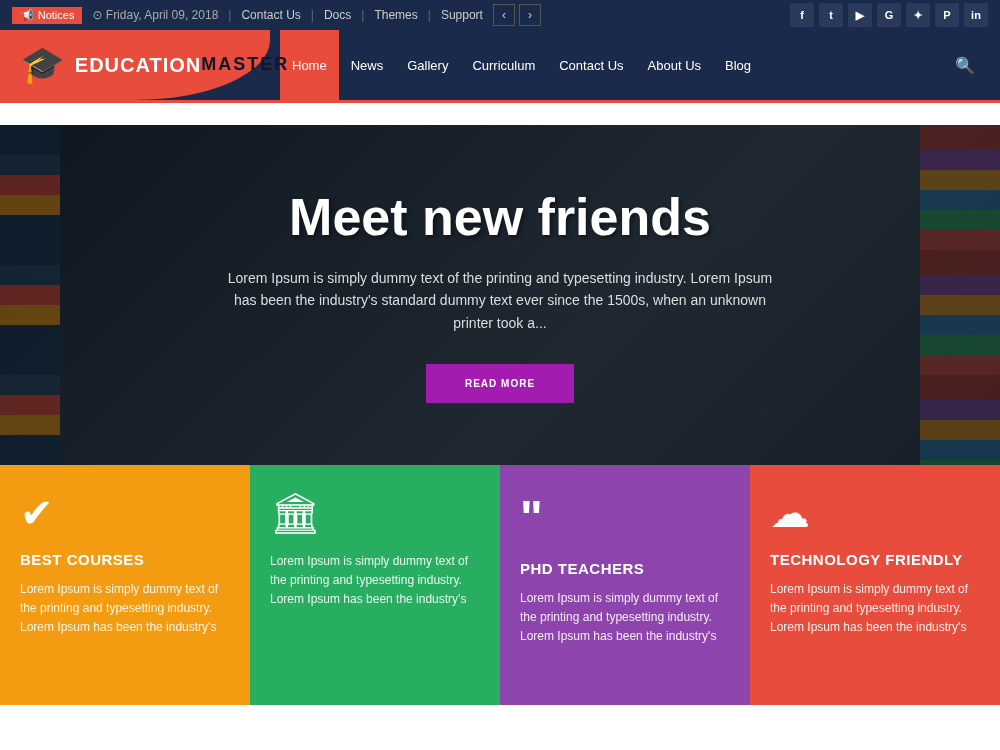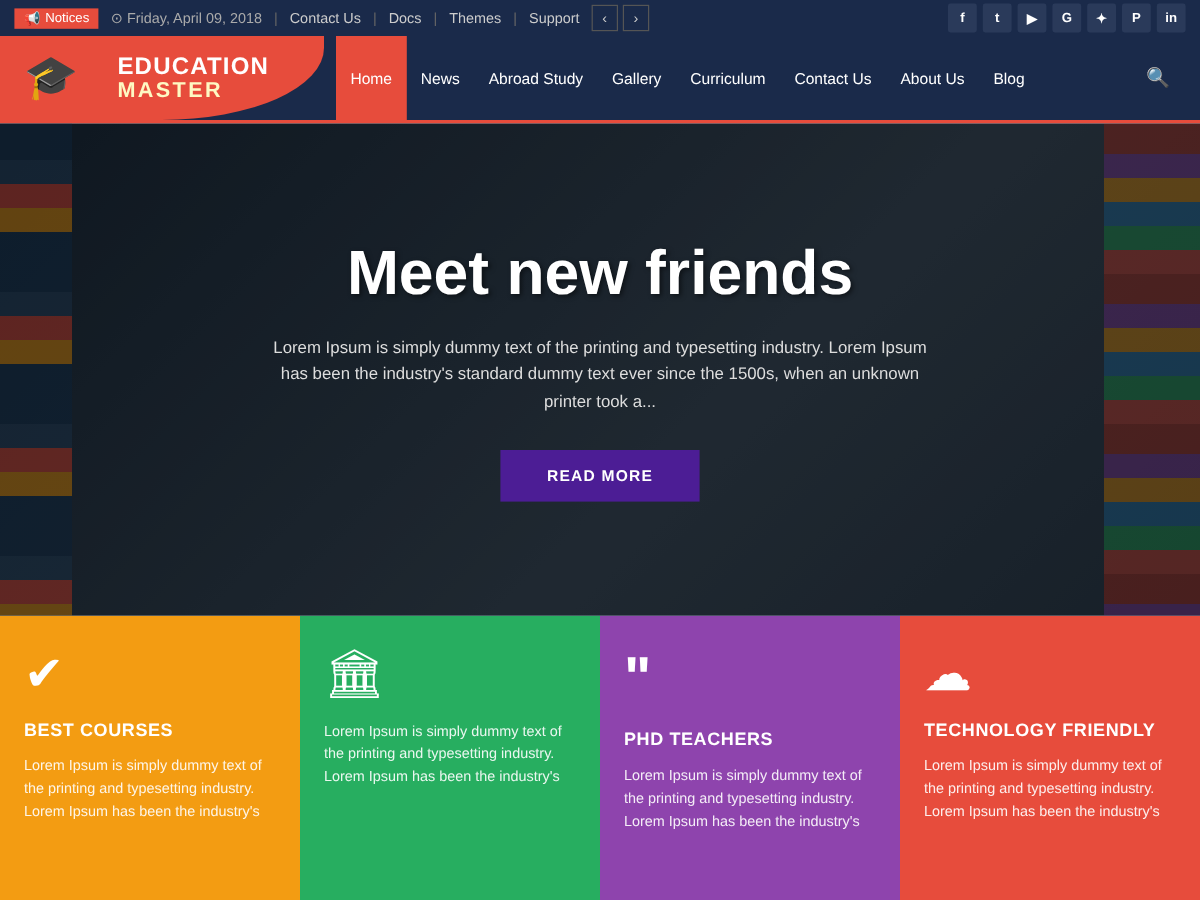--- a/index.html
+++ b/index.html
@@ -60,32 +60,32 @@
       padding: 0 20px;
       border-radius: 0 0 50% 0 / 0 0 60px 0;
       flex-shrink: 0;
       position: relative;
     }
     .logo-icon {
       font-size: 36px;
       color: #1a1a1a;
       margin-right: 10px;
     }
-    .logo-text { display: flex; flex-direction: column; margin-left: 23px; }
+    .logo-text { display: flex; flex-direction: row; }
     .logo-text .education {
       font-size: 20px;
       font-weight: bold;
       color: white;
       line-height: 1;
       letter-spacing: 1px;
     }
     .logo-text .master {
       font-size: 18px;
       font-weight: bold;
-      color: #fef9c3;
+      color: #0f172a;
       letter-spacing: 2px;
       line-height: 1;
     }
     nav {
       display: flex;
       align-items: center;
       flex: 1;
       padding: 0 10px;
       gap: 0;
     }
@@ -112,26 +112,27 @@
 
     
     .red-line {
       height: 3px;
       background: #e74c3c;
     }
 
     
     .hero {
       position: relative;
-      height: 410px;
+      height: 340px;
       background: #2c3e50;
       overflow: hidden;
       display: flex;
       align-items: center;
       justify-content: center;
+      margin-top: 22px;
     }
     .hero-bg {
       position: absolute;
       top: 0; left: 0; right: 0; bottom: 0;
       background: linear-gradient(135deg, #1a2a3a 0%, #2a3a4a 30%, #3a4a5a 60%, #2a3a4a 100%);
     }
     
     .hero-overlay {
       position: absolute;
       top: 0; left: 0; right: 0; bottom: 0;
@@ -181,25 +182,25 @@
       margin-bottom: 20px;
       text-shadow: 2px 2px 4px rgba(0,0,0,0.5);
     }
     .hero-desc {
       font-size: 14px;
       color: #ddd;
       line-height: 1.6;
       margin-bottom: 30px;
     }
     .read-more-btn {
-      background: #4c1d95;
+      background: #a21caf;
       color: white;
       border: none;
       padding: 14px 39px;
-      font-size: 13px;
+      font-size: 10px;
       font-weight: bold;
       letter-spacing: 1px;
       cursor: pointer;
       text-transform: uppercase;
     }
 
     
     .features {
       display: flex;
       height: 240px;
@@ -275,21 +276,20 @@
   <div class="logo-area">
     <span class="logo-icon">🎓</span>
     <div class="logo-text">
       <span class="education">EDUCATION</span>
       <span class="master">MASTER</span>
     </div>
   </div>
   <nav>
     <a href="#" class="active">Home</a>
     <a href="#">News</a>
-    <a href="#">Abroad Study</a>
     <a href="#">Gallery</a>
     <a href="#">Curriculum</a>
     <a href="#">Contact Us</a>
     <a href="#">About Us</a>
     <a href="#">Blog</a>
     <span class="search-icon-nav">🔍</span>
   </nav>
 </div>
 <div class="red-line"></div>
 

